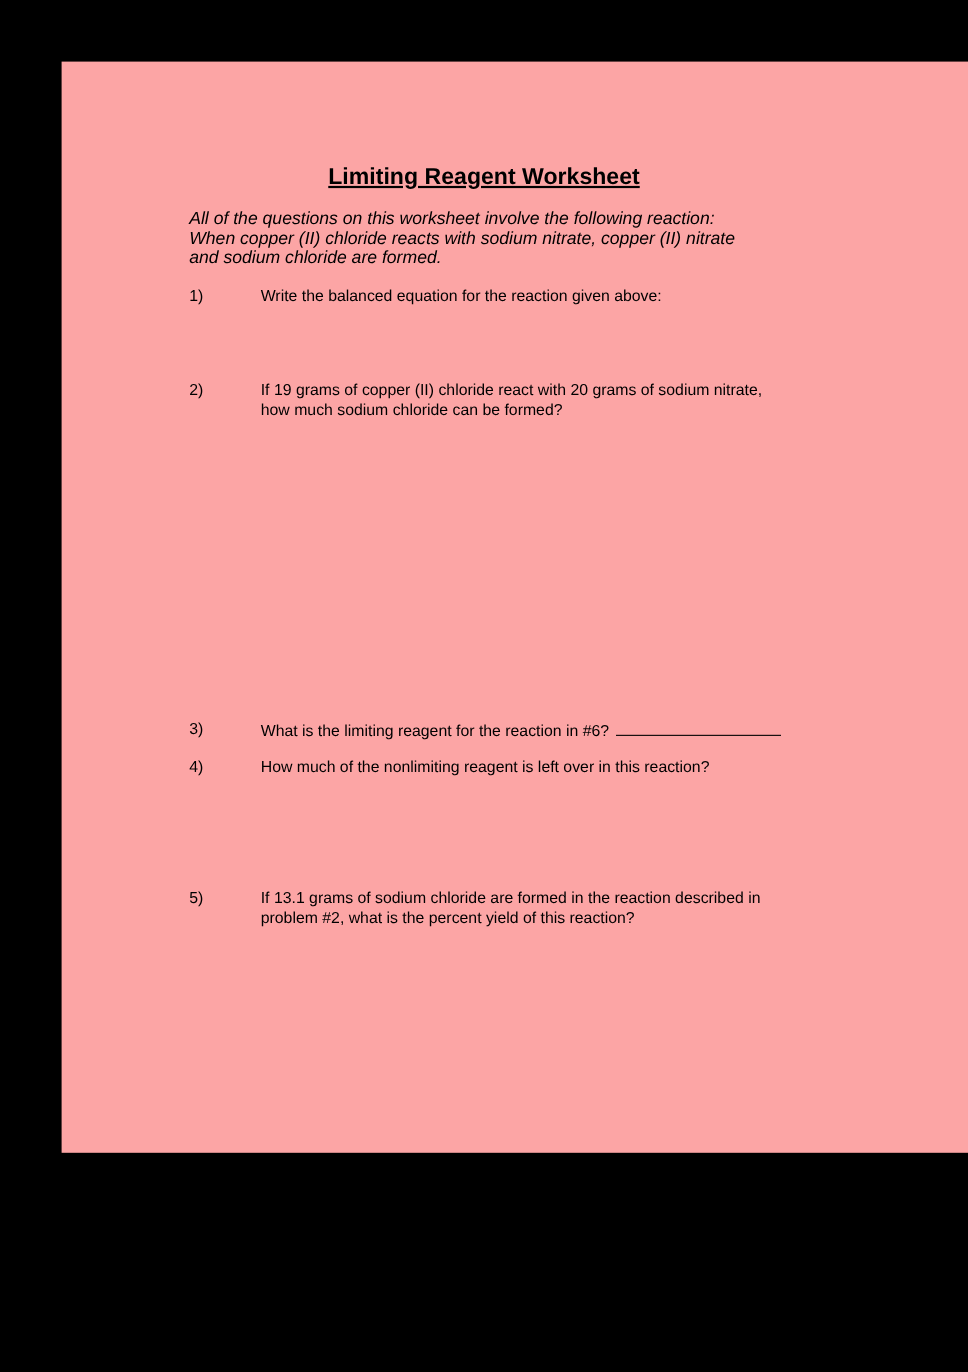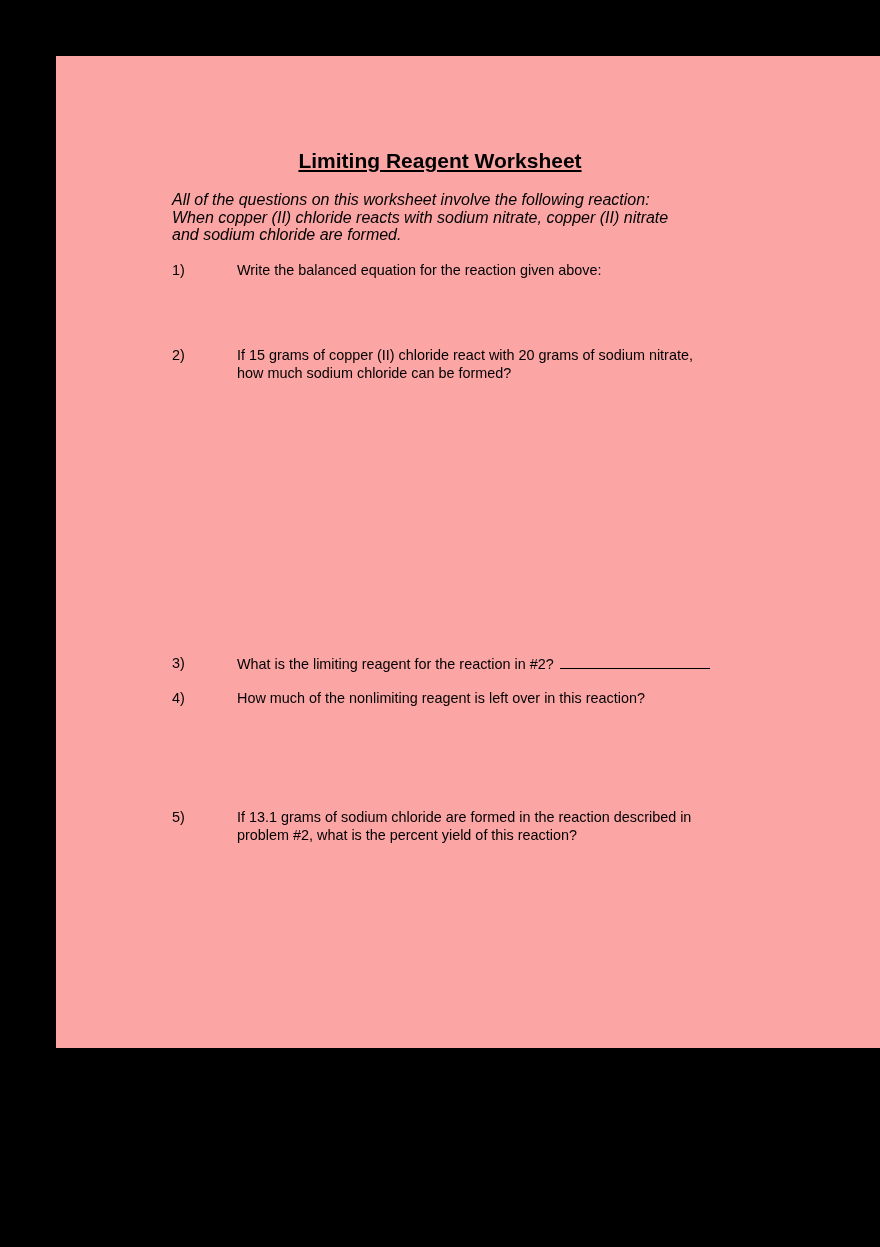--- a/index.html
+++ b/index.html
@@ -22,26 +22,26 @@
   <div class="title">Limiting Reagent Worksheet</div>
   <div class="intro">All of the questions on this worksheet involve the following reaction:  When copper (II) chloride reacts with sodium nitrate, copper (II) nitrate and sodium chloride are formed.</div>
 
   <div class="q" style="top:206px;">
     <span class="num">1)</span>
     <span class="text">Write the balanced equation for the reaction given above:</span>
   </div>
 
   <div class="q" style="top:291px;">
     <span class="num">2)</span>
-    <span class="text">If 15 grams of copper (II) chloride react with 20 grams of sodium nitrate, how much sodium chloride can be formed?</span>
+    <span class="text">If 19 grams of copper (II) chloride react with 20 grams of sodium nitrate, how much sodium chloride can be formed?</span>
   </div>
 
   <div class="q" style="top:599px;">
     <span class="num">3)</span>
-    <span class="text"><span>What is the limiting reagent for the reaction in #2?</span><span class="blank"></span></span>
+    <span class="text"><span>What is the limiting reagent for the reaction in #6?</span><span class="blank"></span></span>
   </div>
 
   <div class="q" style="top:634px;">
     <span class="num">4)</span>
     <span class="text">How much of the nonlimiting reagent is left over in this reaction?</span>
   </div>
 
   <div class="q" style="top:753px;">
     <span class="num">5)</span>
     <span class="text">If 13.1 grams of sodium chloride are formed in the reaction described in problem #2, what is the percent yield of this reaction?</span>

